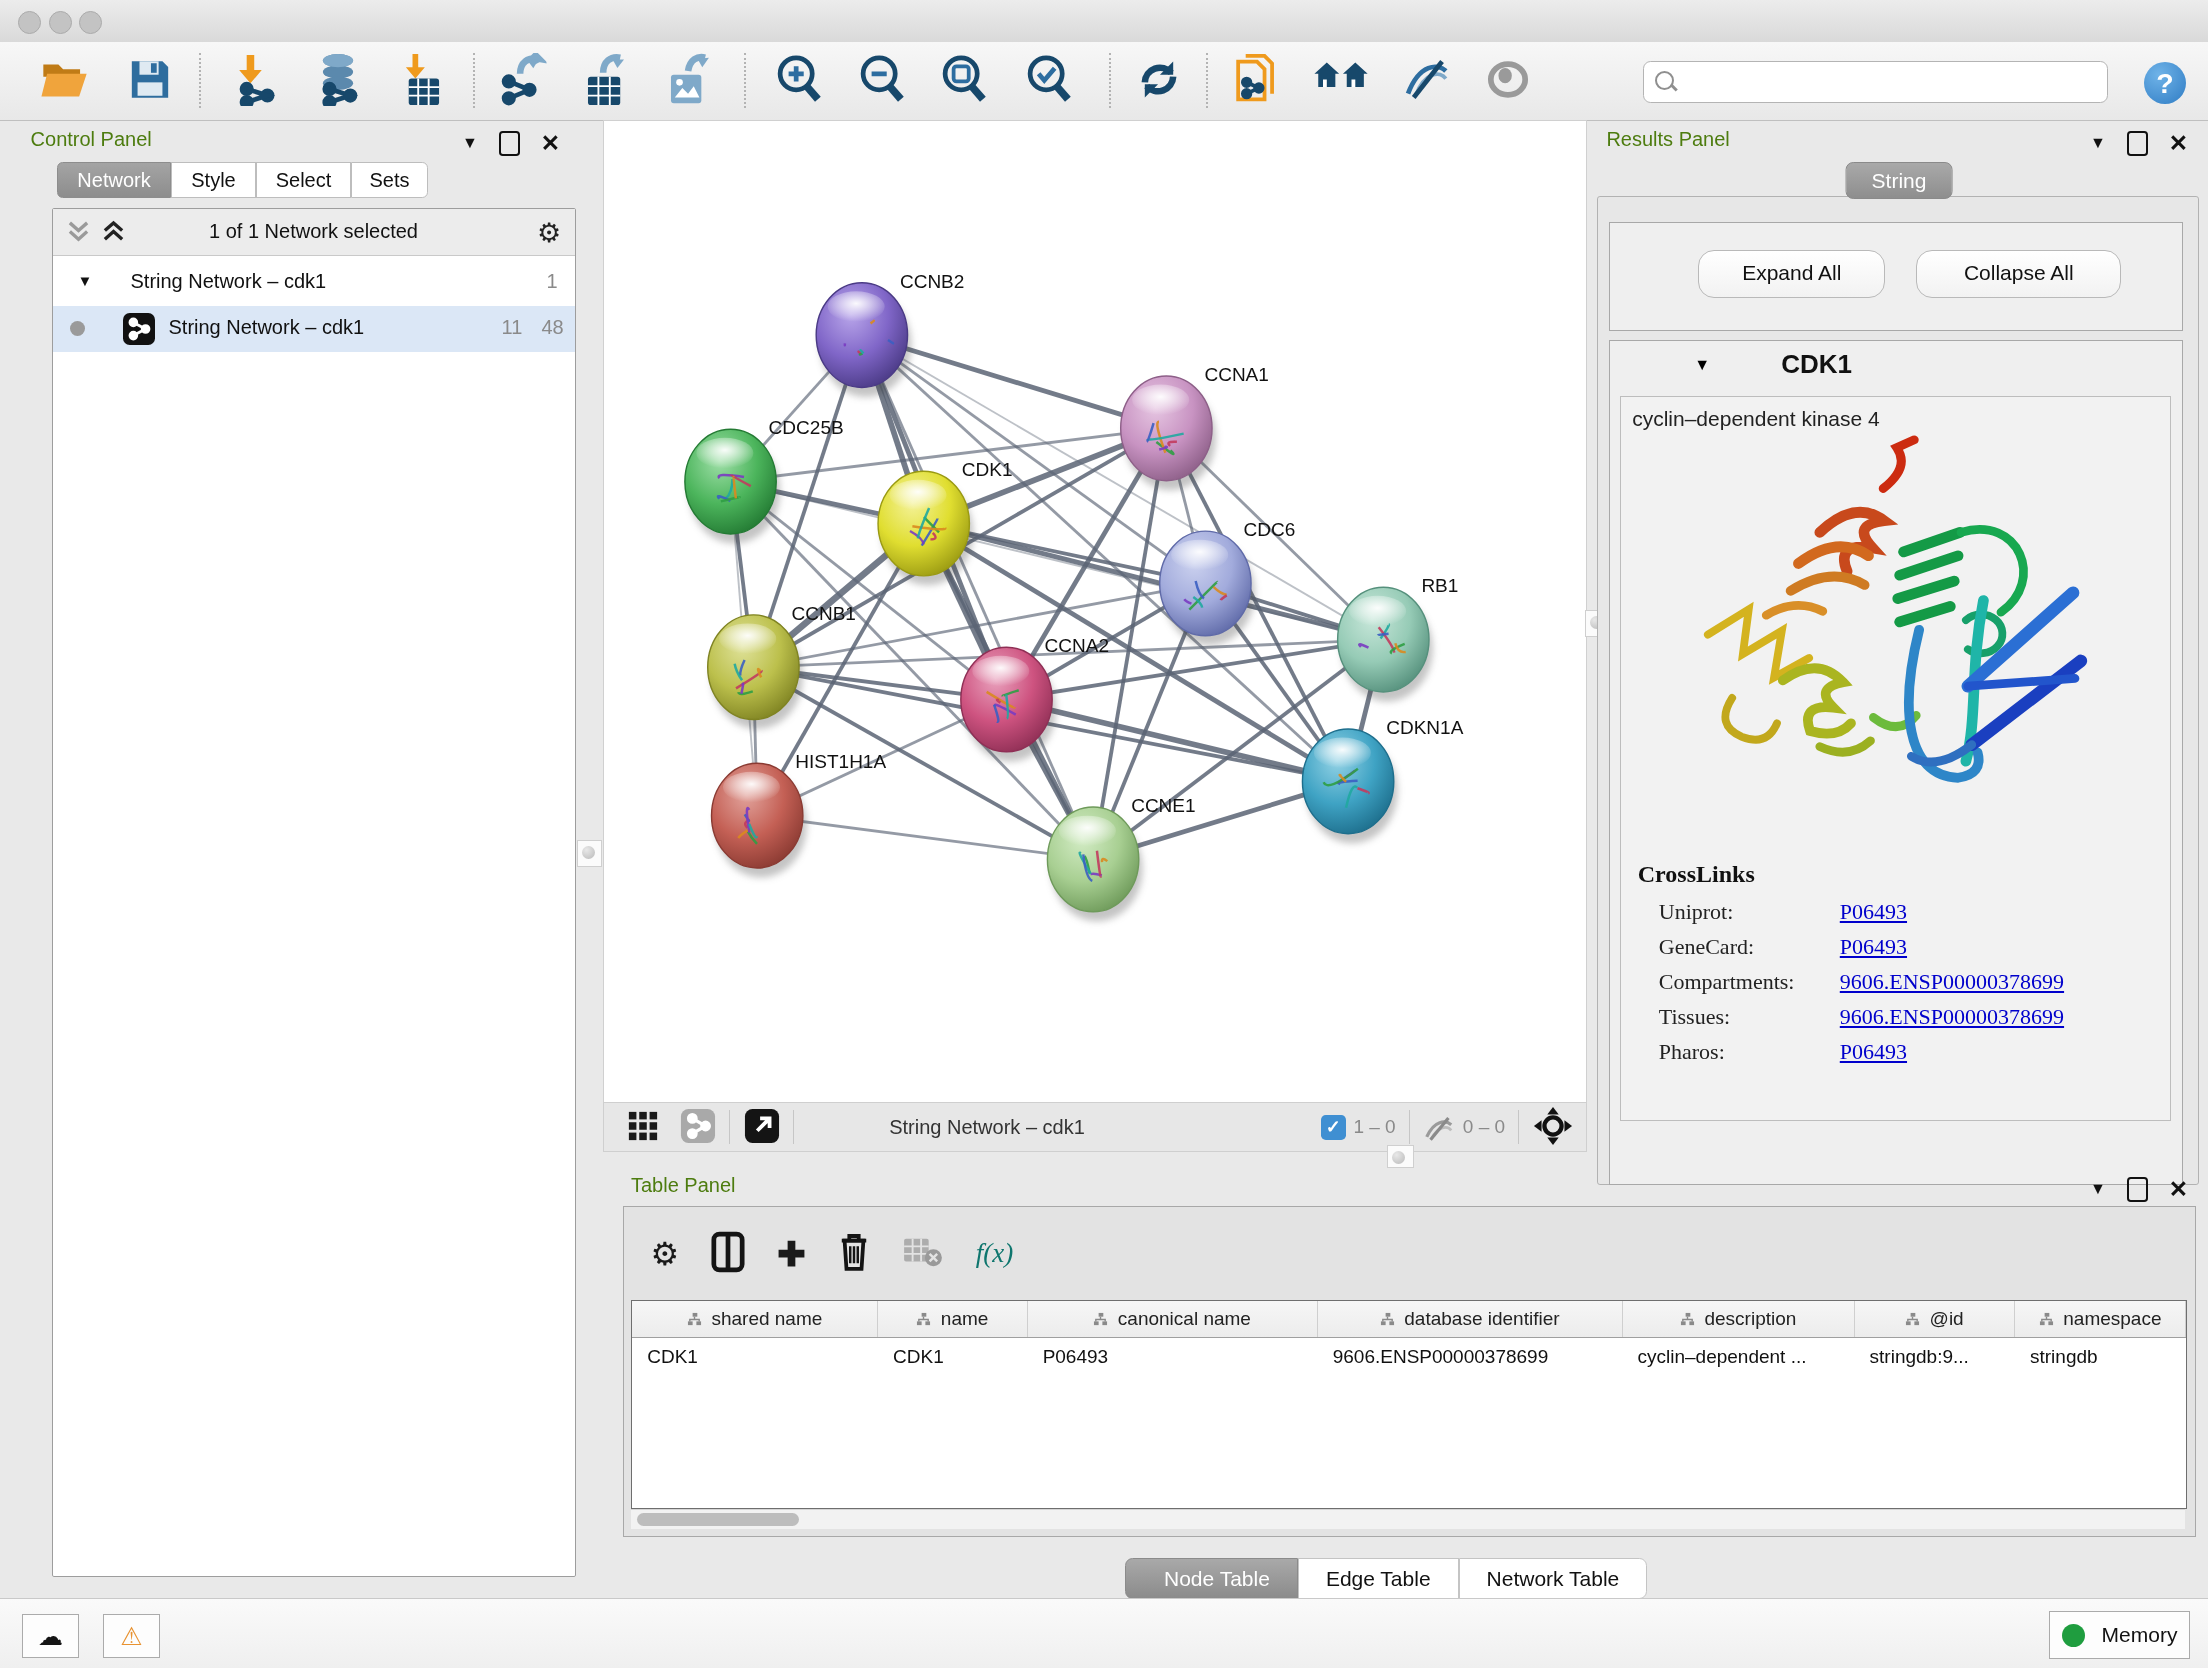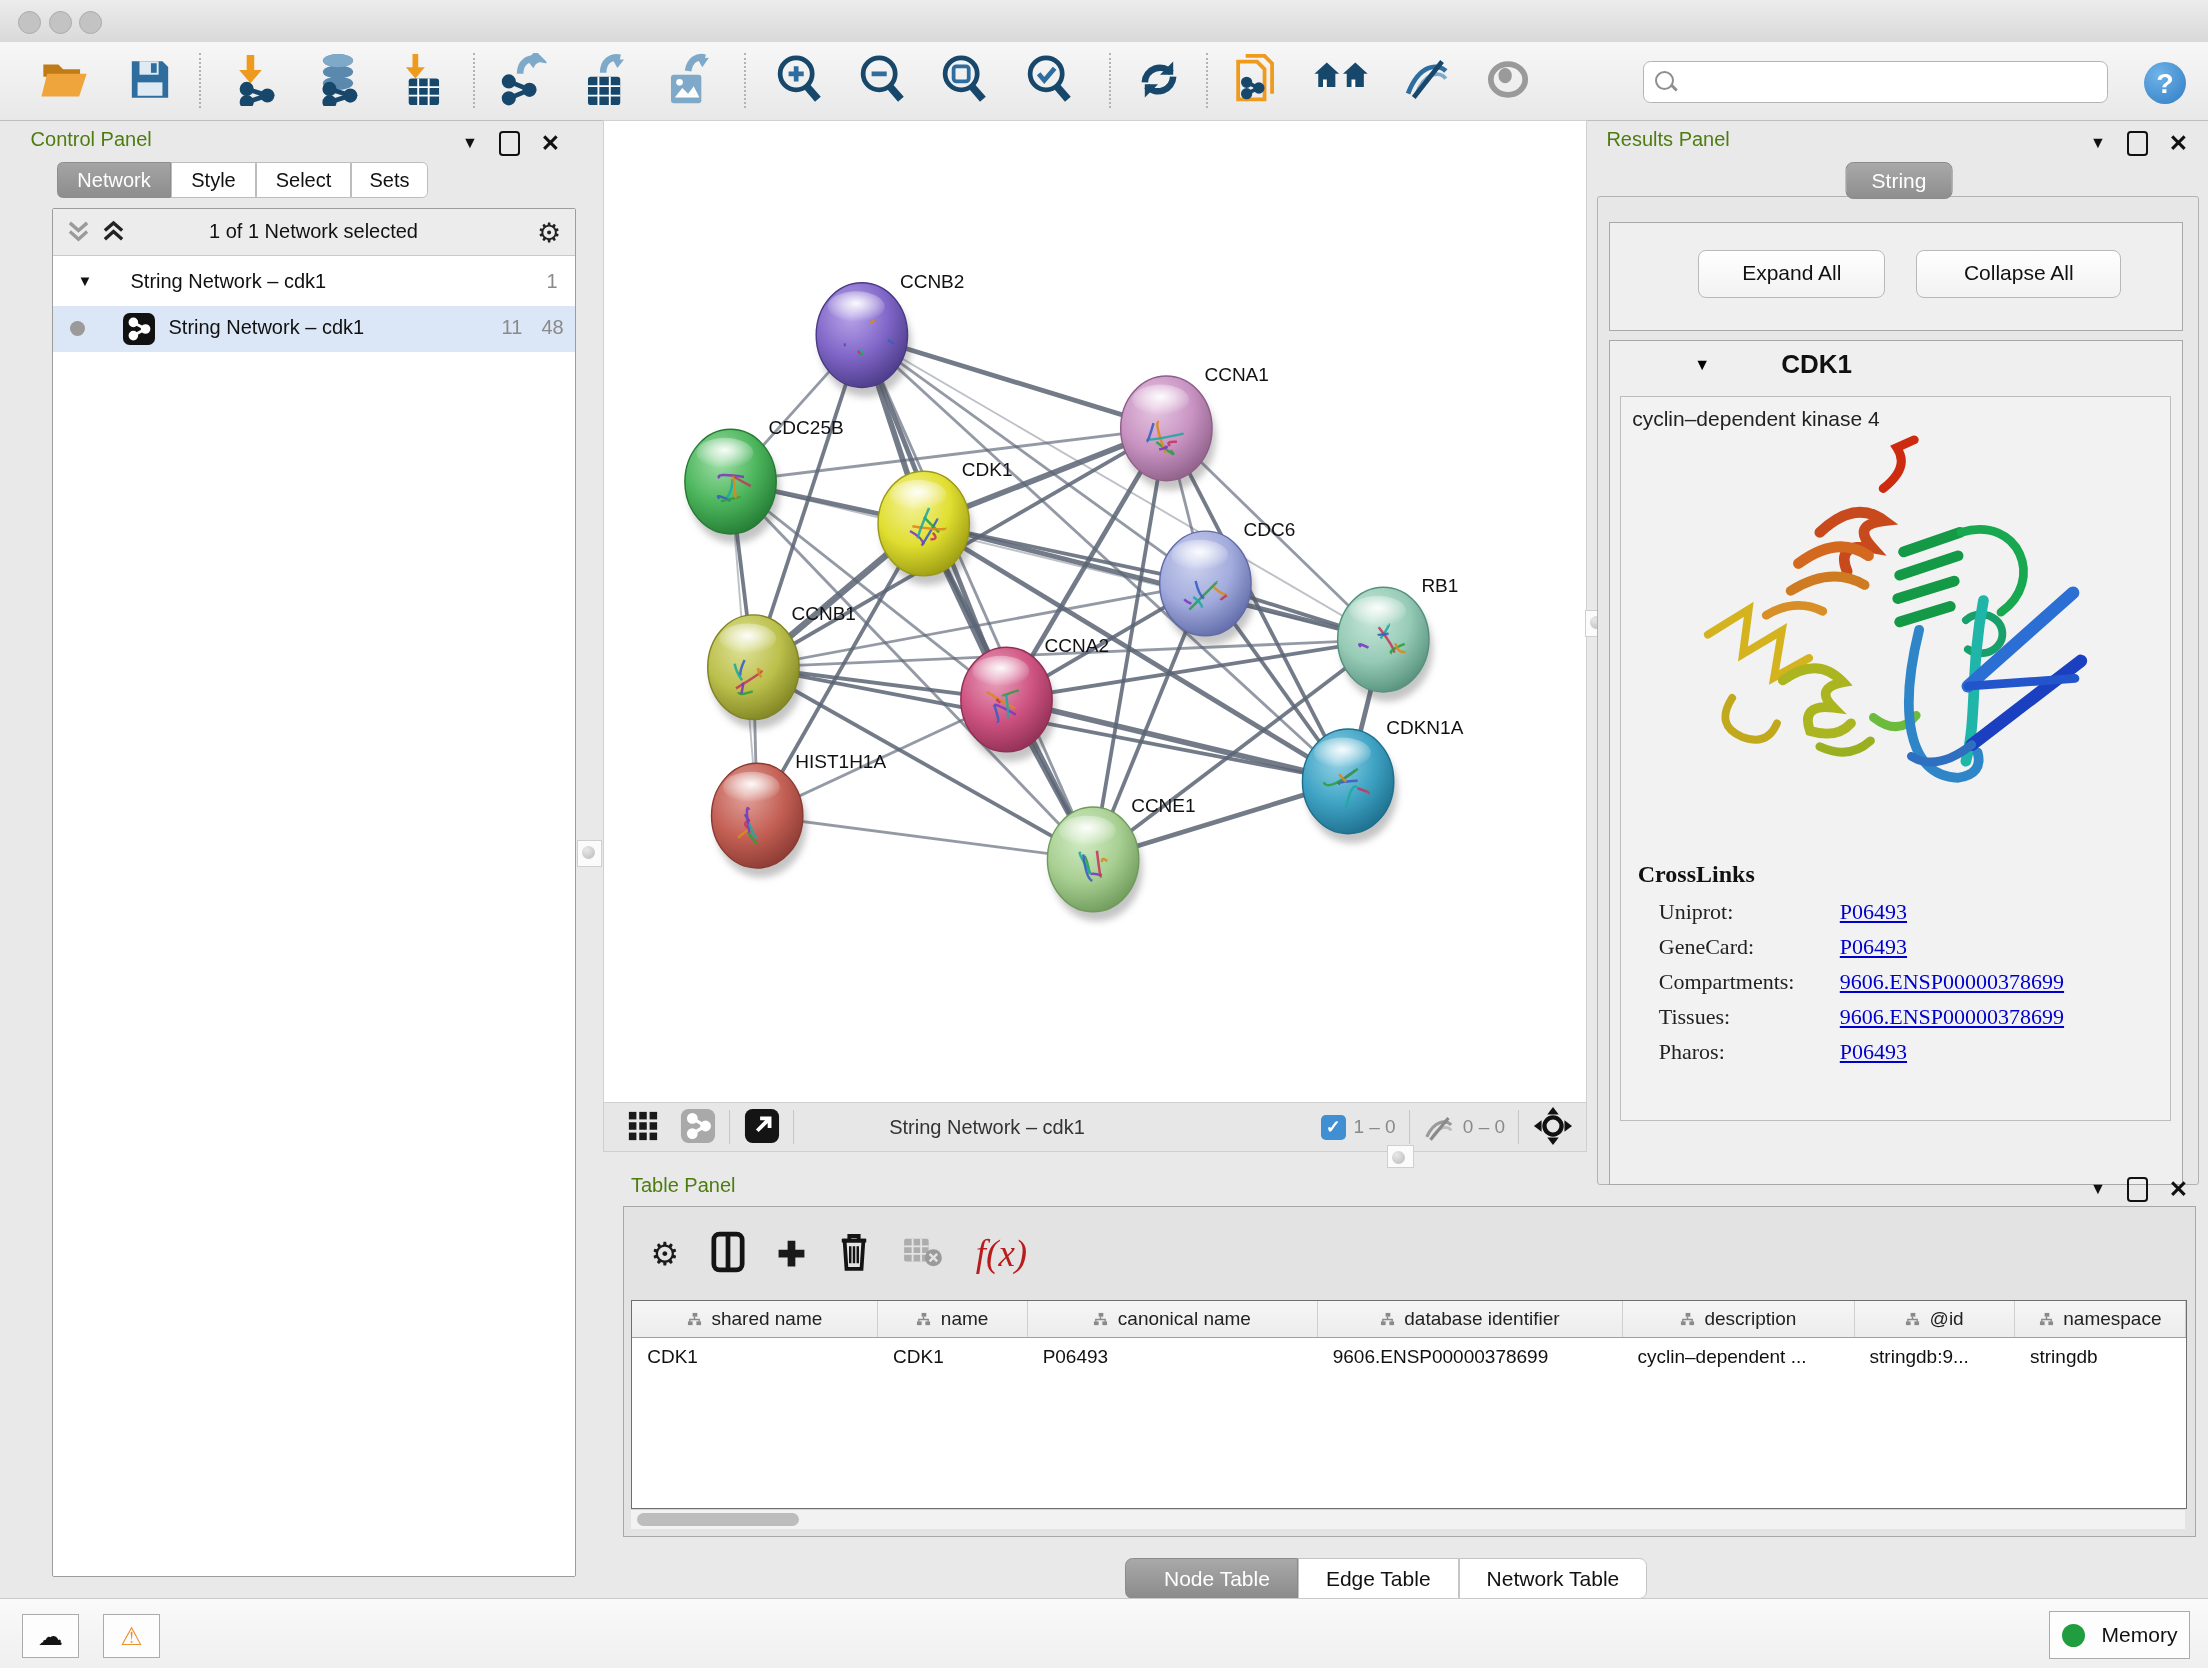--- a/index.html
+++ b/index.html
@@ -65,34 +65,34 @@
     background:radial-gradient(circle at 35% 30%,#e8e8e8,#b9b9b9);}
 
   
   .results-panel{position:absolute;left:1595px;top:0;width:608px;height:1067px;}
   .rp-content{position:absolute;left:1.9px;top:76px;width:600px;height:987px;background:#e7e7e7;
     border:1.9px solid #b2b2b2;border-radius:2.9px;}
   .string-tab{position:absolute;left:50%;transform:translateX(-50%);top:42px;z-index:3;
     background:linear-gradient(#a9a9a9,#8e8e8e);color:#fff;font-size:21px;padding:5.7px 25px;border-radius:7.6px;border:1px solid #8a8a8a;}
   .rp-card1{position:absolute;left:11.4px;top:25px;width:572px;height:107px;background:#efefef;border:1.9px solid #a8a8a8;}
   .rp-btn{position:absolute;top:27px;height:46px;background:linear-gradient(#ffffff,#f2f2f2);
-    border:1px solid #b9b9b9;border-radius:8px;font-size:21px;color:#111;text-align:center;line-height:44px;}
+    border:1px solid #b9b9b9;border-radius:16px;font-size:21px;color:#111;text-align:center;line-height:44px;}
   .rp-card2{position:absolute;left:11.4px;top:143px;width:572px;height:843px;background:#efefef;border:1.9px solid #a8a8a8;}
   .gene-name{font-size:26px;font-weight:bold;color:#111;}
   .gene-desc{font-size:21px;color:#222;}
   .rp-inner{position:absolute;left:9.5px;top:55px;width:549px;height:723px;background:#f2f2f2;border:1px solid #bdbdbd;}
   .xl-title{font-family:"Liberation Serif",serif;font-size:24px;font-weight:bold;color:#111;}
   .xl-label{font-family:"Liberation Serif",serif;font-size:22px;color:#222;}
   .xl-link{font-family:"Liberation Serif",serif;font-size:22px;color:var(--link,#0000cc);text-decoration:underline;}
 
   
   .table-panel{position:absolute;left:614px;top:1048px;width:1588px;height:430px;}
   .tp-card{position:absolute;left:8.6px;top:38px;width:1571px;height:329px;background:#e3e3e3;border:1.9px solid #a8a8a8;}
   .tp-toolbar{position:absolute;left:0;top:0;width:100%;height:93px;display:flex;align-items:center;gap:32px;padding-left:27px;box-sizing:border-box;}
-  .fx{font-family:"Liberation Serif",serif;font-style:italic;font-size:37px;color:#b91c1c;}
+  .fx{font-family:"Liberation Serif",serif;font-style:italic;font-size:27px;color:#0f766e;}
   .grid-table{position:absolute;left:7.6px;top:93px;width:1554px;height:207px;background:#fff;border:1.9px solid #6e6e6e;}
   .gt-header{display:flex;height:36px;background:linear-gradient(#f6f6f6,#ececec);border-bottom:1.9px solid #9f9f9f;}
   .gt-hcell{display:flex;align-items:center;justify-content:center;gap:9.5px;font-size:19px;color:#222;
     border-right:1px solid #cfcfcf;overflow:hidden;white-space:nowrap;box-sizing:border-box;}
   .gt-row{display:flex;height:38px;}
   .gt-cell{font-size:19px;color:#111;padding:7.6px 0 0 15px;overflow:hidden;white-space:nowrap;box-sizing:border-box;}
   .hscroll{position:absolute;left:7.6px;top:302px;width:1554px;height:19px;background:#f2f2f2;border-top:1px solid #d5d5d5;}
   .hthumb{position:absolute;left:5.7px;top:2.9px;width:162px;height:13.3px;border-radius:6.7px;background:#bdbdbd;}
   .seg-tabs{position:absolute;left:511px;top:390px;display:flex;}
   .seg-tab{font-size:21px;padding:7.6px 27px;background:#fff;border:1px solid #c4c4c4;color:#111;}

